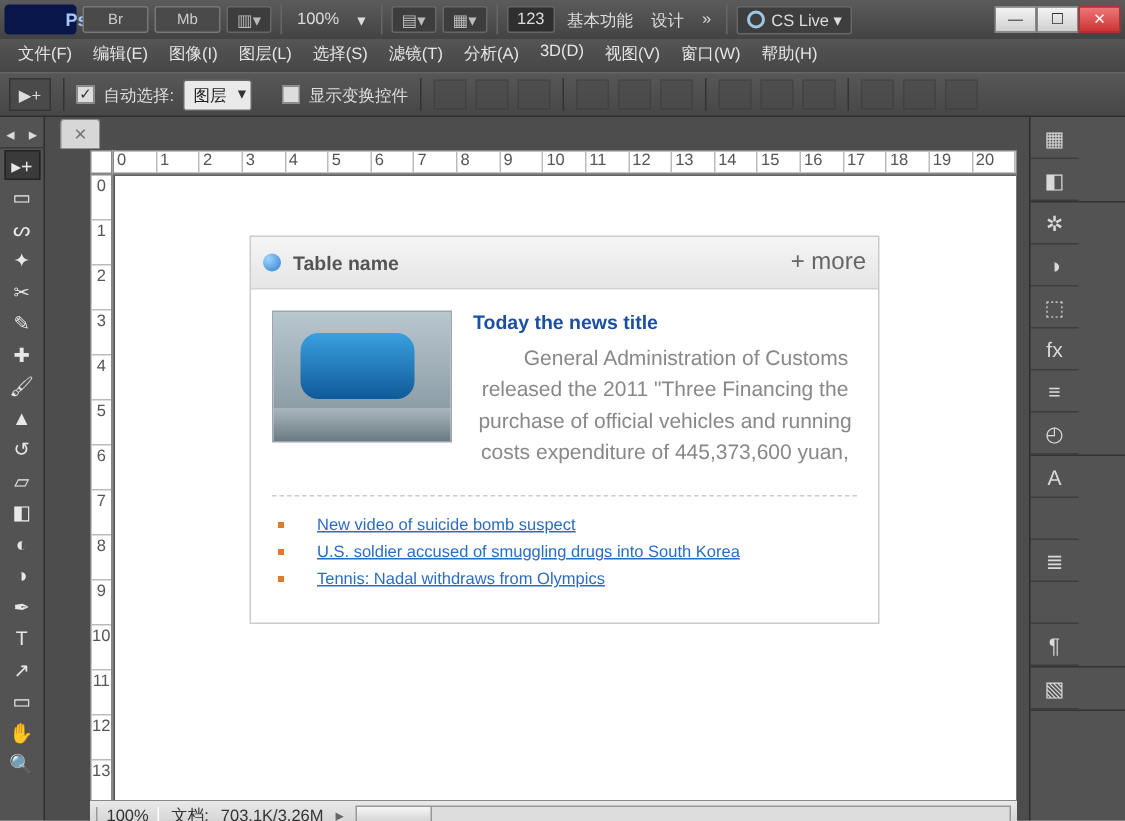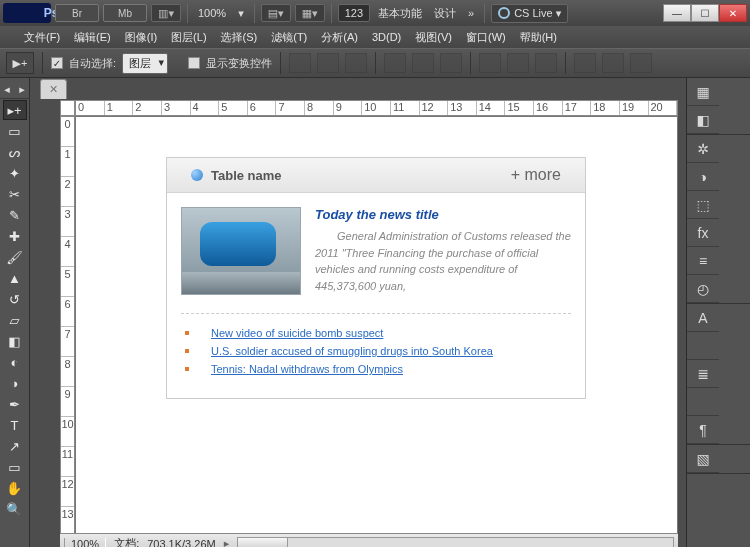--- a/index.html
+++ b/index.html
@@ -15,21 +15,21 @@
 .titlebar .sep{width:1px;height:20px;background:#666;margin:0 2px;}
 .titlebar .filled{background:#2f2f2f;padding:2px 6px;border:1px solid #666;border-radius:2px;}
 .titlebar .spacer{flex:1;}
 .titlebar .cslive{display:flex;align-items:center;gap:4px;padding:2px 6px;border:1px solid #666;border-radius:2px;background:#3e3e3e;}
 .titlebar .cslive .ring{width:12px;height:12px;border:2px solid #9fc8e6;border-radius:50%;}
 .winbtns{display:flex;margin-left:6px;}
 .winbtns div{width:28px;height:18px;border:1px solid #888;background:linear-gradient(#f4f4f4,#cfcfcf);display:flex;align-items:center;justify-content:center;color:#333;font-size:10px;}
 .winbtns .close{background:linear-gradient(#e77,#c33);color:#fff;border-color:#a33;}
 
 
-.menubar{height:22px;background:linear-gradient(#555,#464646);display:flex;align-items:center;padding:0 18px;gap:2px;color:#e5e5e5;}
+.menubar{height:22px;background:linear-gradient(#555,#464646);display:flex;align-items:flex-start;padding:0 6px;gap:2px;color:#e5e5e5;}
 .menubar span{padding:2px 6px;white-space:nowrap;}
 
 
 .optbar{height:30px;background:linear-gradient(#575757,#474747);border-top:1px solid #666;border-bottom:1px solid #2d2d2d;display:flex;align-items:center;padding:0 6px;gap:6px;color:#ddd;}
 .optbar .arrowbox{width:28px;height:22px;border:1px solid #333;background:#4a4a4a;display:flex;align-items:center;justify-content:center;}
 .optbar .chk{width:12px;height:12px;border:1px solid #888;background:#ddd;display:inline-flex;align-items:center;justify-content:center;color:#333;font-size:10px;}
 .optbar .ddlight{background:#eaeaea;color:#222;border:1px solid #666;padding:2px 16px 2px 6px;position:relative;border-radius:2px;}
 .optbar .ddlight:after{content:"▾";position:absolute;right:3px;top:2px;color:#333;}
 .optbar .iconbtn{width:22px;height:20px;border:1px solid #3a3a3a;background:#4a4a4a;opacity:.55;}
 .optbar .vsep{width:1px;height:22px;background:#333;margin:0 2px;}
@@ -49,32 +49,32 @@
 .rulertop{position:absolute;left:45px;right:8px;top:0;height:16px;background:#fff;border:1px solid #888;display:flex;font-size:9px;color:#555;overflow:hidden;}
 .rulertop div{border-right:1px solid #bbb;width:30px;text-align:left;padding-left:2px;}
 .rulerleft{position:absolute;left:30px;top:16px;bottom:8px;width:15px;background:#fff;border:1px solid #888;display:flex;flex-direction:column;font-size:9px;color:#555;overflow:hidden;}
 .rulerleft div{border-bottom:1px solid #bbb;height:30px;padding-top:1px;text-align:center;}
 .smallcorner{position:absolute;left:30px;top:0;width:15px;height:16px;background:#fff;border:1px solid #888;}
 .canvas{position:absolute;left:45px;top:16px;right:8px;bottom:8px;background:#fff;border:1px solid #777;overflow:auto;}
 .canvas .page{width:620px;padding:40px 10px 40px 90px;}
 
 
 .card{width:420px;border:1px solid #ccc;background:#fff;}
-.card .hd{background:linear-gradient(#f5f5f5,#e5e5e5);padding:8px 24px;display:flex;align-items:center;border-bottom:1px solid #d4d4d4;}
+.card .hd{background:linear-gradient(#f5f5f5,#e5e5e5);padding:8px 8px;display:flex;align-items:center;border-bottom:1px solid #d4d4d4;}
 .card .hd .dot{width:12px;height:12px;border-radius:50%;background:radial-gradient(circle at 30% 30%,#9fd3ff,#2e7fcf);margin-right:8px;}
 .card .hd .title{font-weight:bold;color:#555;font-size:13px;}
 .card .hd .more{margin-left:auto;color:#666;font-size:16px;}
 .card .body{padding:14px 14px 6px 14px;}
-.feat{display:flex;gap:14px;font-style:italic;}
+.feat{display:flex;gap:14px;}
 .feat .thumb{width:120px;height:88px;background:linear-gradient(#b9c7cf,#7e8f99);border:1px solid #9aa6ae;position:relative;}
 .feat .thumb:before{content:"";position:absolute;left:18px;top:14px;width:76px;height:44px;border-radius:12px;background:linear-gradient(#3aa0e0,#0f5a99);}
 .feat .thumb:after{content:"";position:absolute;left:0;right:0;bottom:0;height:22px;background:linear-gradient(rgba(255,255,255,.25),rgba(0,0,0,.15));}
 .feat .txt{flex:1;}
 .feat .txt .ft{color:#1a4fa3;font-weight:bold;font-size:13px;margin-bottom:6px;}
-.feat .txt .fb{color:#888;font-size:11px;line-height:1.5;text-indent:2em;}
+.feat .txt .fb{color:#888;font-size:14px;line-height:1.5;text-indent:2em;text-align:center;}
 .linksblock{margin-top:18px;padding:10px 0 14px 4px;border-top:1px dashed #ccc;}
 .linksblock .row{display:flex;align-items:center;gap:8px;padding:3px 0;}
 .linksblock .row .b{width:4px;height:4px;background:#e27a2e;}
 .linksblock .row a{color:#2a6cc4;text-decoration:underline;font-size:11px;margin-left:14px;}
 
 
 .dock{width:64px;background:#535353;border-left:1px solid #2b2b2b;display:flex;flex-direction:column;}
 .dockcol{display:flex;flex-wrap:wrap;border-bottom:1px solid #333;}
 .dockcol .di{width:32px;height:28px;display:flex;align-items:center;justify-content:center;color:#d9d9d9;font-size:14px;border-bottom:1px solid #3d3d3d;}
 

